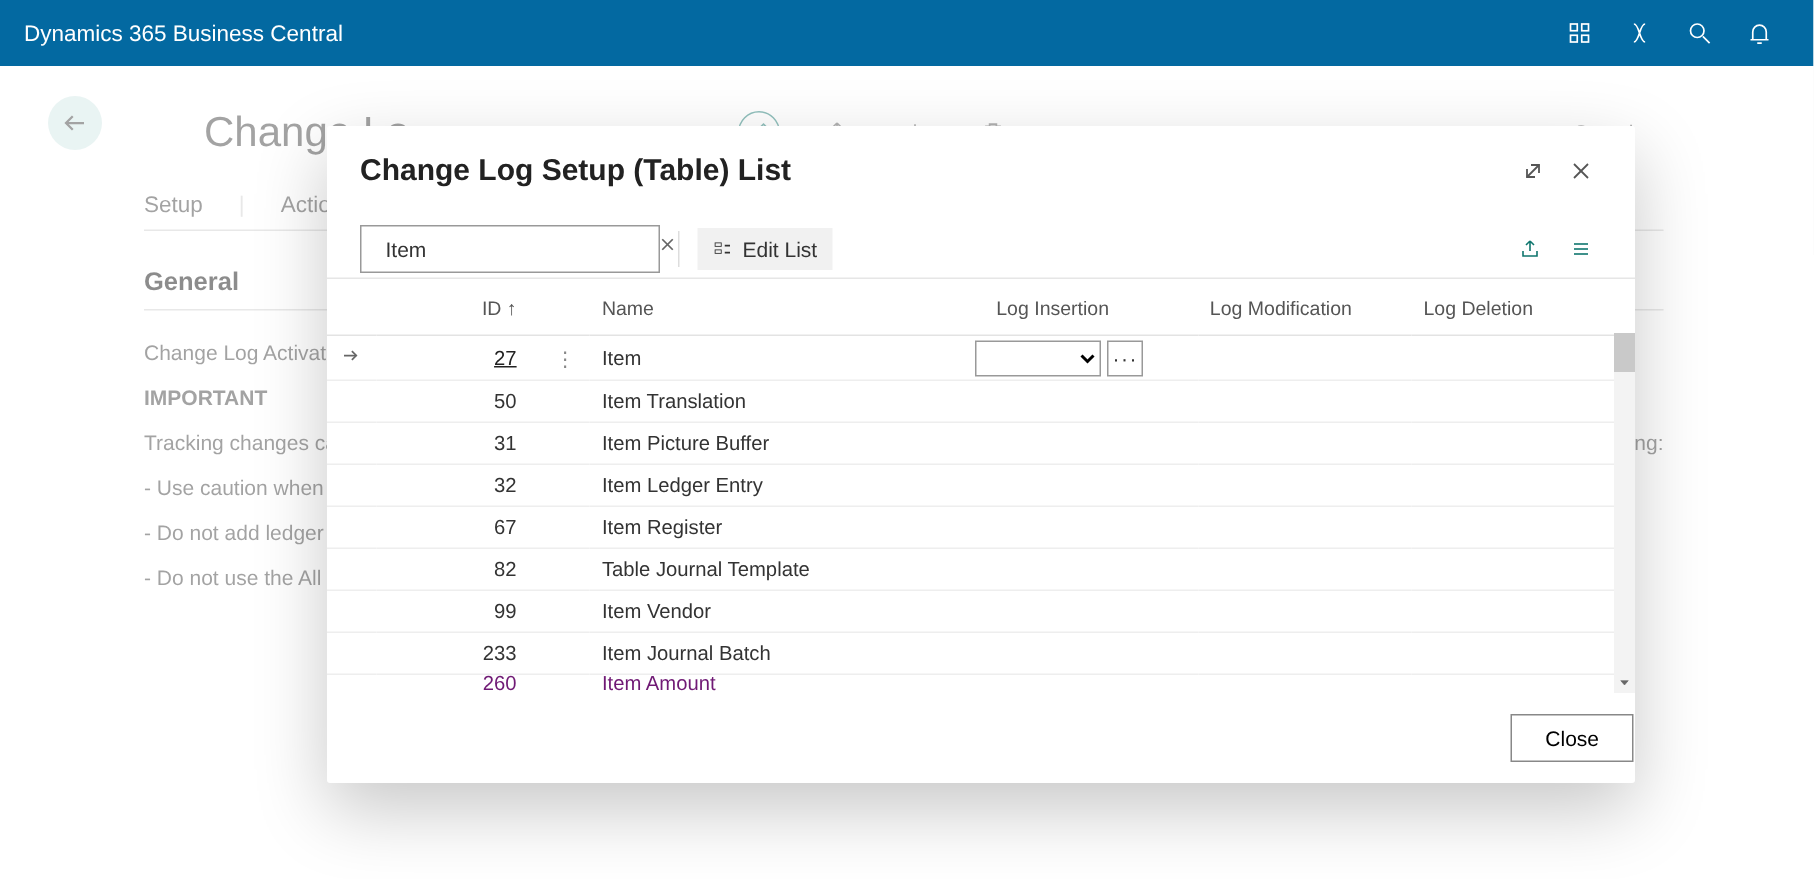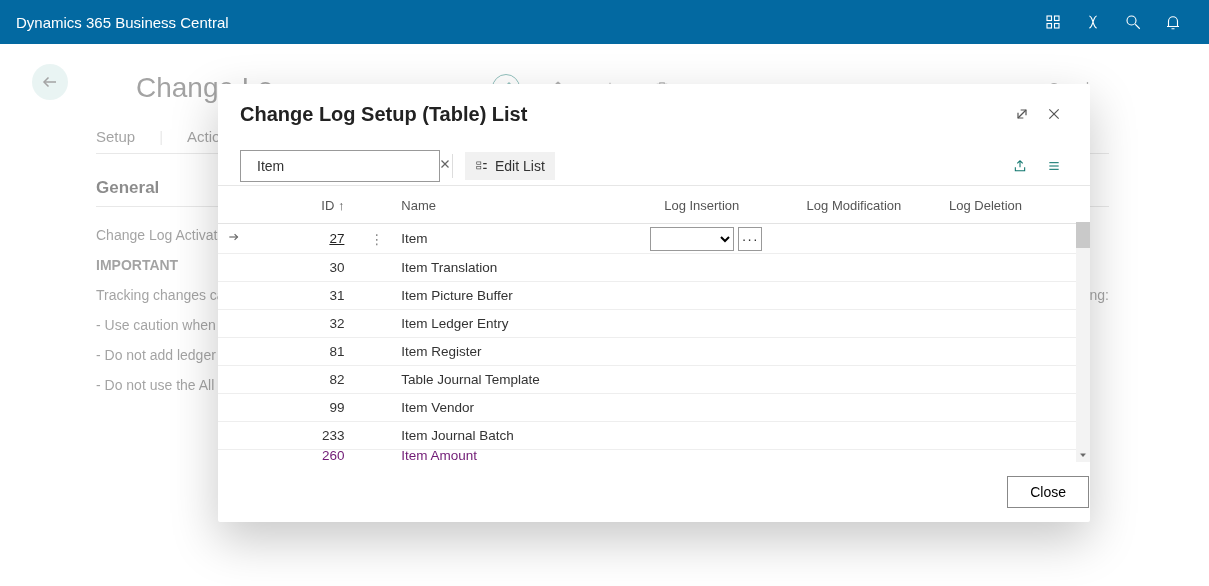--- a/index.html
+++ b/index.html
@@ -263,21 +263,21 @@
                 <select class="ins-select"></select>
                 <div class="ins-more">···</div>
               </div>
             </td>
             <td class="col-mod"></td>
             <td class="col-del"></td>
             <td class="col-scroll"></td>
           </tr>
           <tr>
             <td class="col-arrow"></td>
-            <td class="col-id">30</td>
+            <td class="col-id">50</td>
             <td class="col-menu"></td>
             <td class="col-name">Item Translation</td>
             <td class="col-ins"></td>
             <td class="col-mod"></td>
             <td class="col-del"></td>
             <td class="col-scroll"></td>
           </tr>
           <tr>
             <td class="col-arrow"></td>
             <td class="col-id">31</td>
@@ -293,21 +293,21 @@
             <td class="col-id">32</td>
             <td class="col-menu"></td>
             <td class="col-name">Item Ledger Entry</td>
             <td class="col-ins"></td>
             <td class="col-mod"></td>
             <td class="col-del"></td>
             <td class="col-scroll"></td>
           </tr>
           <tr>
             <td class="col-arrow"></td>
-            <td class="col-id">81</td>
+            <td class="col-id">67</td>
             <td class="col-menu"></td>
             <td class="col-name">Item Register</td>
             <td class="col-ins"></td>
             <td class="col-mod"></td>
             <td class="col-del"></td>
             <td class="col-scroll"></td>
           </tr>
           <tr>
             <td class="col-arrow"></td>
             <td class="col-id">82</td>

